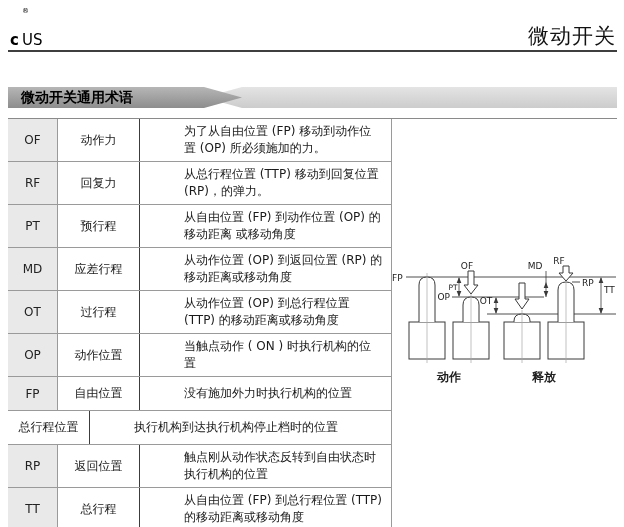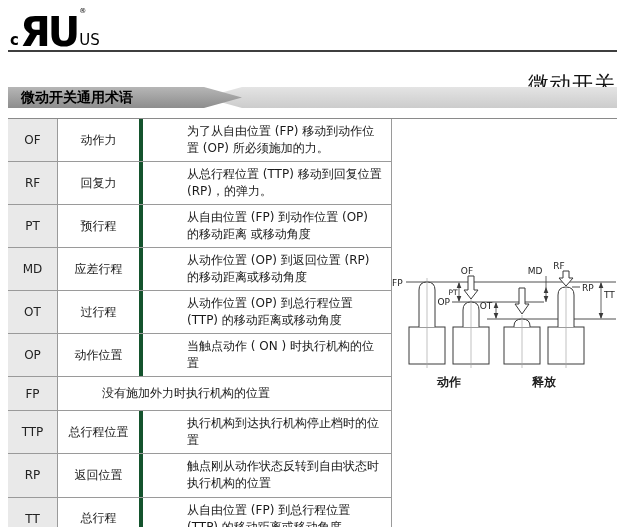--- a/index.html
+++ b/index.html
@@ -8,60 +8,59 @@
     font-family:"DejaVu Sans","Liberation Sans",sans-serif;color:#1a1a1a;
     overflow:hidden;
   }
   
   .logo{position:absolute;left:10px;top:6px;display:flex;align-items:flex-end;height:42px;color:#000;}
   .ul-c{font-size:15px;font-weight:bold;line-height:1;margin-right:1px;}
   .ul-mark{font-size:40px;font-weight:bold;line-height:0.8;letter-spacing:-3px;}
   .ul-side{display:flex;flex-direction:column;justify-content:space-between;height:40px;margin-left:2px;}
   .ul-reg{font-size:7px;line-height:1;}
   .ul-us{font-size:15px;font-weight:normal;line-height:1;}
-  .page-title{position:absolute;top:22px;right:8px;font-size:21px;letter-spacing:1px;color:#111;margin-top:48px;}
+  .page-title{position:absolute;top:22px;right:8px;font-size:21px;letter-spacing:1px;color:#111;}
   .top-rule{position:absolute;left:8px;right:7px;top:50px;border-top:2px solid #3f3f3f;}
   
   .section-bar{position:absolute;left:8px;top:87px;width:609px;height:21px;}
   .bar-light{position:absolute;left:196px;right:0;top:0;bottom:0;
     background:linear-gradient(180deg,#e4e4e4,#cccccc);
     clip-path:polygon(38px 0,100% 0,100% 100%,38px 100%,0 50%);}
   .bar-dark{position:absolute;left:0;width:234px;top:0;bottom:0;
     background:linear-gradient(180deg,#b6b6b6,#8d8d8d);
     clip-path:polygon(0 0,calc(100% - 38px) 0,100% 50%,calc(100% - 38px) 100%,0 100%);}
   .bar-text{position:absolute;left:13px;top:0;line-height:21px;font-size:14px;font-weight:bold;color:#000;}
   
   .term-table{position:absolute;left:8px;top:118px;width:609px;
     border-top:1px solid #8a8a8a;border-bottom:2px solid #5a5a5a;display:flex;}
   .t-left{width:384px;border-right:1px solid #9a9a9a;display:flex;flex-direction:column;}
   .t-row{display:flex;border-bottom:1px solid #9a9a9a;min-height:33px;}
   .t-row:last-child{border-bottom:none;}
   .c-abbr{width:49px;background:#e9e9e9;border-right:1px solid #9a9a9a;
     display:flex;align-items:center;justify-content:center;font-size:12px;color:#222;}
-  .c-term{width:81px;border-right:4px solid #14532d;
+  .c-term{width:81px;border-right:1px solid #14532d;
     display:flex;align-items:center;justify-content:center;font-size:12px;}
   .c-desc{flex:1;padding:4px 8px;font-size:12px;line-height:1.42;display:flex;align-items:center;margin-left:36px;}
   .t-right{flex:1;display:flex;align-items:center;justify-content:center;}
   
   .diag text{font-family:"DejaVu Sans","Liberation Sans",sans-serif;fill:#222;}
   .diag .lbl{font-size:9px;}
   .diag .lbl-sm{font-size:7.5px;}
   .diag .cap{font-size:12px;font-weight:bold;}
   .diag .ln{stroke:#3a3a3a;stroke-width:0.9;fill:none;}
   .diag .cl{stroke:#a8a8a8;stroke-width:0.7;}
   .diag .shape{stroke:#3a3a3a;stroke-width:1;fill:#ffffff;}
   .diag .dim{stroke:#3a3a3a;stroke-width:0.8;}
   .diag .ah{fill:#3a3a3a;stroke:none;}
 </style>
 </head>
 <body>
 
 <div class="logo">
   <span class="ul-c">c</span>
-  <span class="ul-mark">ЯU</span>
   <span class="ul-side">
     <span class="ul-reg">®</span>
     <span class="ul-us">US</span>
   </span>
 </div>
 
 <div class="page-title">微动开关</div>
 <div class="top-rule"></div>
 
 <div class="section-bar">
@@ -97,24 +96,24 @@
       <div class="c-term">过行程</div>
       <div class="c-desc">从动作位置 (OP) 到总行程位置 (TTP) 的移动距离或移动角度</div>
     </div>
     <div class="t-row">
       <div class="c-abbr">OP</div>
       <div class="c-term">动作位置</div>
       <div class="c-desc">当触点动作 ( ON ) 时执行机构的位置</div>
     </div>
     <div class="t-row">
       <div class="c-abbr">FP</div>
+      <div class="c-term">自由位置</div>
       <div class="c-desc">没有施加外力时执行机构的位置</div>
     </div>
     <div class="t-row">
-      <div class="c-abbr">TTP</div>
       <div class="c-term">总行程位置</div>
       <div class="c-desc">执行机构到达执行机构停止档时的位置</div>
     </div>
     <div class="t-row">
       <div class="c-abbr">RP</div>
       <div class="c-term">返回位置</div>
       <div class="c-desc">触点刚从动作状态反转到自由状态时执行机构的位置</div>
     </div>
     <div class="t-row">
       <div class="c-abbr">TT</div>

